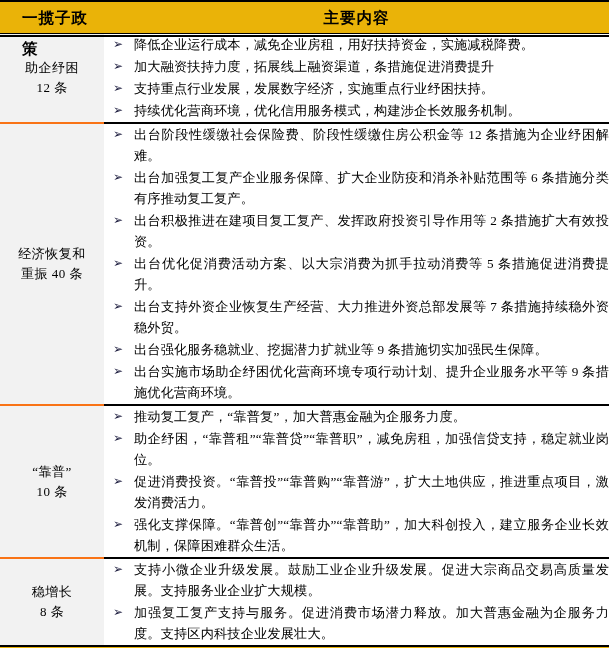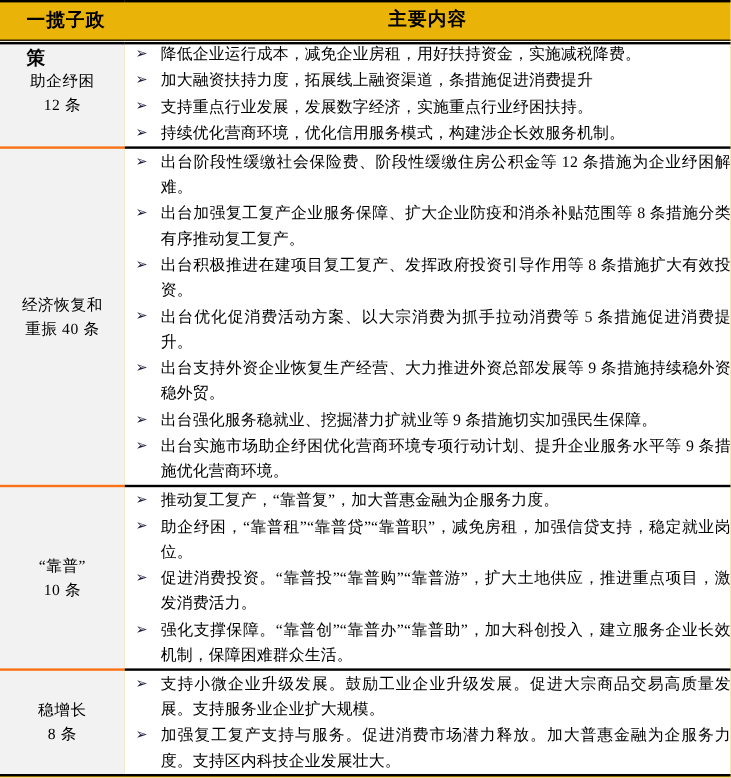--- a/index.html
+++ b/index.html
@@ -48,21 +48,21 @@
     height: 2px;
     background: #000;
   }
   .hdr-cell {
     font-weight: bold;
     font-size: 15.5px;
     letter-spacing: 1px;
     line-height: 31px;
   }
   .hdr-left  { padding-left: 22px; text-align: left; }
-  .hdr-right { text-align: center; font-family: Liberation Mono, monospace; }
+  .hdr-right { text-align: center; }
 
   
   tr.section-row > td {
     padding: 0;
     border: 0;
     vertical-align: middle;
   }
 
   .cell-label {
     background: #F2F2F2;
@@ -186,33 +186,33 @@
           <span class="lbl-line">重振 40 条</span>
         </td>
         <td class="cell-content">
           <ul class="bullets">
             <li>
               <span class="bullet-marker">➢</span>
               <span class="bullet-text">出台阶段性缓缴社会保险费、阶段性缓缴住房公积金等 12 条措施为企业纾困解难。</span>
             </li>
             <li>
               <span class="bullet-marker">➢</span>
-              <span class="bullet-text">出台加强复工复产企业服务保障、扩大企业防疫和消杀补贴范围等 8 条措施分类有序推动复工复产。</span>
-            </li>
-            <li>
-              <span class="bullet-marker">➢</span>
-              <span class="bullet-text">出台积极推进在建项目复工复产、发挥政府投资引导作用等 8 条措施扩大有效投资。</span>
+              <span class="bullet-text">出台加强复工复产企业服务保障、扩大企业防疫和消杀补贴范围等 6 条措施分类有序推动复工复产。</span>
+            </li>
+            <li>
+              <span class="bullet-marker">➢</span>
+              <span class="bullet-text">出台积极推进在建项目复工复产、发挥政府投资引导作用等 2 条措施扩大有效投资。</span>
             </li>
             <li>
               <span class="bullet-marker">➢</span>
               <span class="bullet-text">出台优化促消费活动方案、以大宗消费为抓手拉动消费等 5 条措施促进消费提升。</span>
             </li>
             <li>
               <span class="bullet-marker">➢</span>
-              <span class="bullet-text">出台支持外资企业恢复生产经营、大力推进外资总部发展等 9 条措施持续稳外资稳外贸。</span>
+              <span class="bullet-text">出台支持外资企业恢复生产经营、大力推进外资总部发展等 7 条措施持续稳外资稳外贸。</span>
             </li>
             <li>
               <span class="bullet-marker">➢</span>
               <span class="bullet-text">出台强化服务稳就业、挖掘潜力扩就业等 9 条措施切实加强民生保障。</span>
             </li>
             <li>
               <span class="bullet-marker">➢</span>
               <span class="bullet-text">出台实施市场助企纾困优化营商环境专项行动计划、提升企业服务水平等 9 条措施优化营商环境。</span>
             </li>
           </ul>

